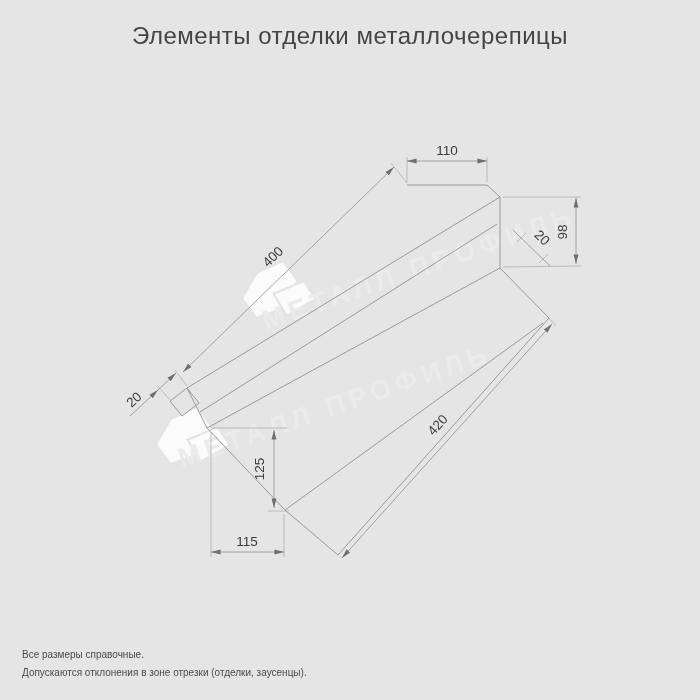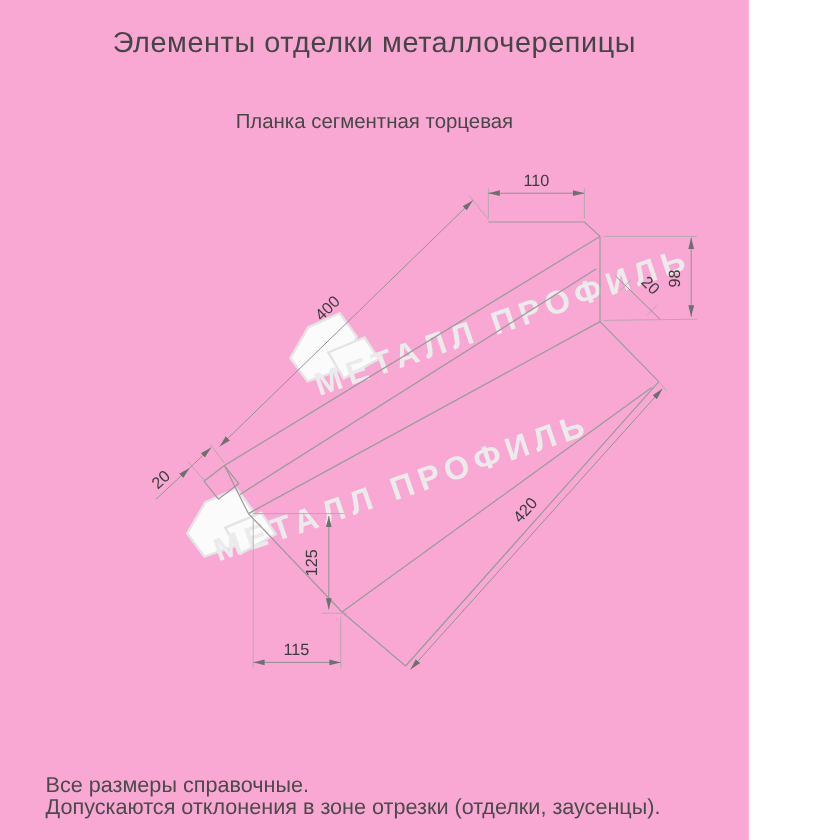--- a/index.html
+++ b/index.html
@@ -1,40 +1,39 @@
 <!DOCTYPE html>
 <html><head>
 <meta charset="utf-8">
 <style>
   html,body{margin:0;padding:0;background:#ffffff;}
-  #page{position:relative;width:624px;height:700px;background:#f9a8d4;overflow:hidden;
+  #page{position:relative;width:700px;height:700px;background:#e5e5e5;overflow:hidden;
         font-family:"Liberation Sans","DejaVu Sans",sans-serif;}
   #title{position:absolute;top:22px;left:0;right:0;text-align:center;
          font-size:24px;font-weight:400;color:#454545;letter-spacing:0.5px;}
   #subtitle{position:absolute;top:92px;left:0;right:0;text-align:center;
             font-size:17px;line-height:19px;color:#474747;}
-  #footnotes{position:absolute;left:38px;top:646px;font-size:18px;line-height:17.5px;color:#4a4a4a;}
+  #footnotes{position:absolute;left:22px;top:646px;font-size:10px;line-height:17.5px;color:#4a4a4a;}
   svg{position:absolute;left:0;top:0;}
   .ol{stroke:#9a9a9a;stroke-width:1;fill:none;}
   .xl{stroke:#a8a8a8;stroke-width:0.7;fill:none;}
   .dl{stroke:#8f8f8f;stroke-width:0.8;fill:none;}
   .dt{fill:#3c3c3c;font-size:13.5px;font-family:"Liberation Sans","DejaVu Sans",sans-serif;}
   .wmt{fill:#ebebeb;font-size:27px;font-weight:bold;letter-spacing:5px;
        font-family:"Liberation Sans","DejaVu Sans",sans-serif;}
   .wml{stroke:#e4e4e4;stroke-width:2;fill:#fbfbfb;}
 </style>
 </head>
 <body>
 
 <div id="page">
 
   <div id="title">Элементы отделки металлочерепицы</div>
 
   <div id="subtitle">
-    <div>Планка сегментная торцевая</div>
   </div>
 
   <svg width="700" height="700" viewBox="0 0 700 700">
     <defs>
       <marker id="arr" viewBox="0 0 12 8" refX="11" refY="4" markerWidth="13" markerHeight="9" orient="auto-start-reverse">
         <path d="M11,4 L0,1.2 L0,6.8 Z" fill="#6f6f6f"></path>
       </marker>
     </defs>
 
     <g transform="translate(222,272) rotate(-12)">

